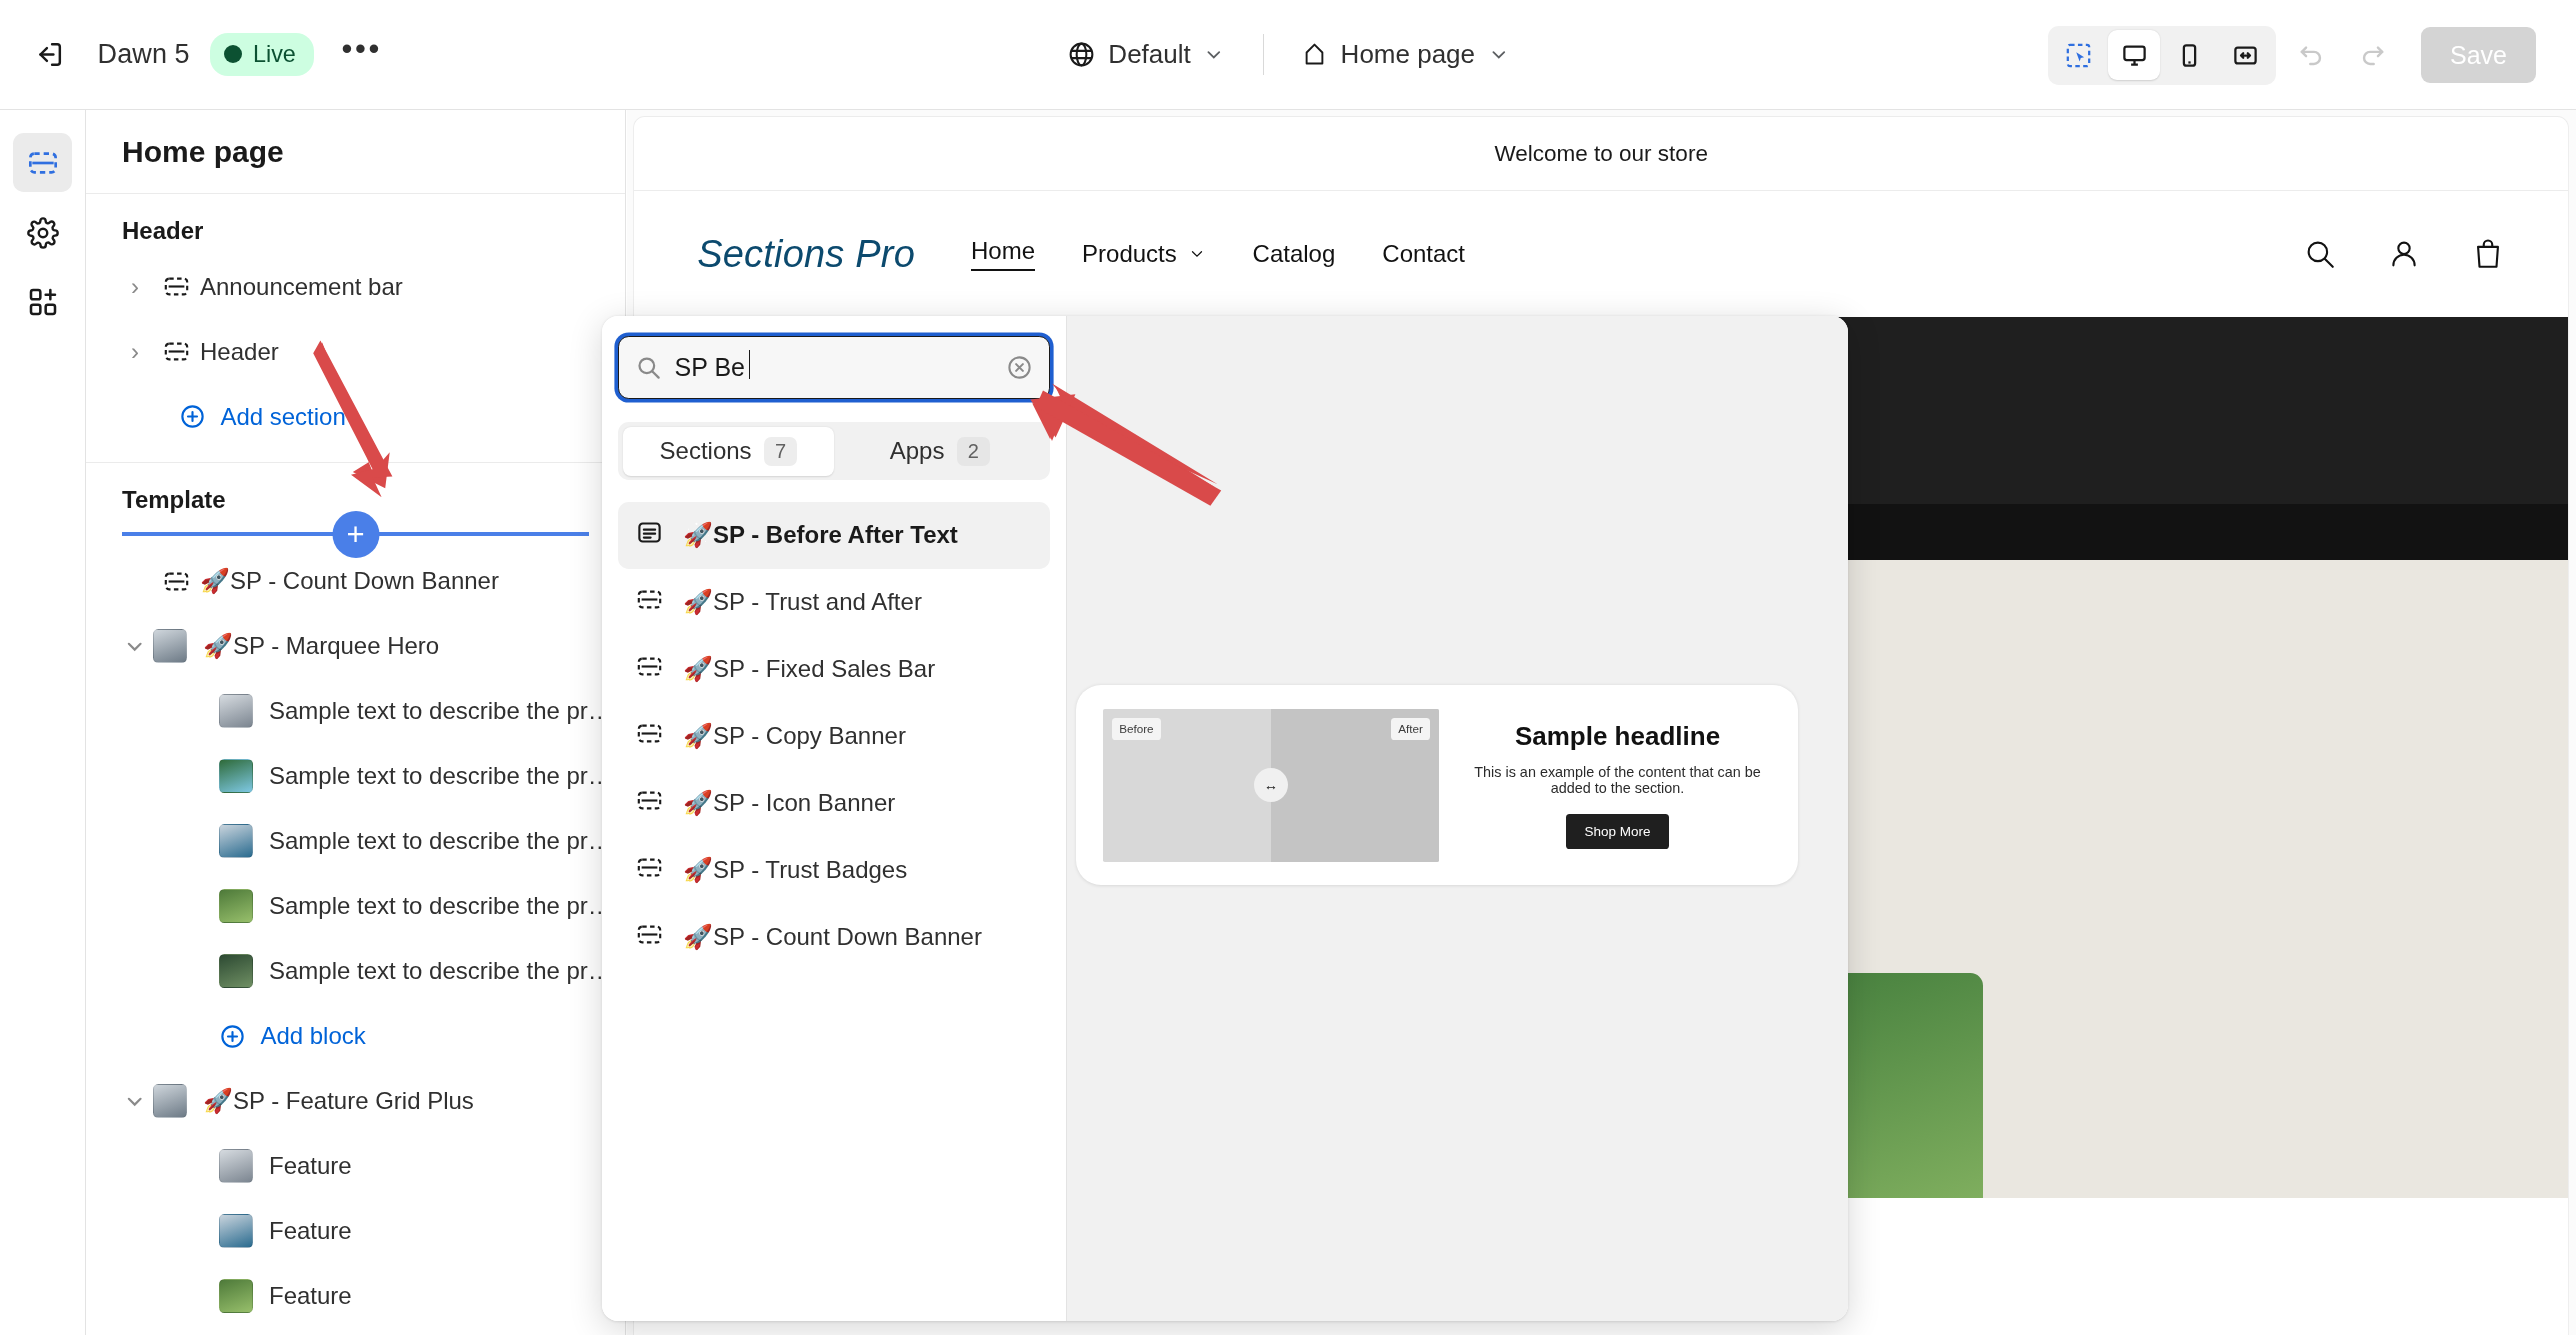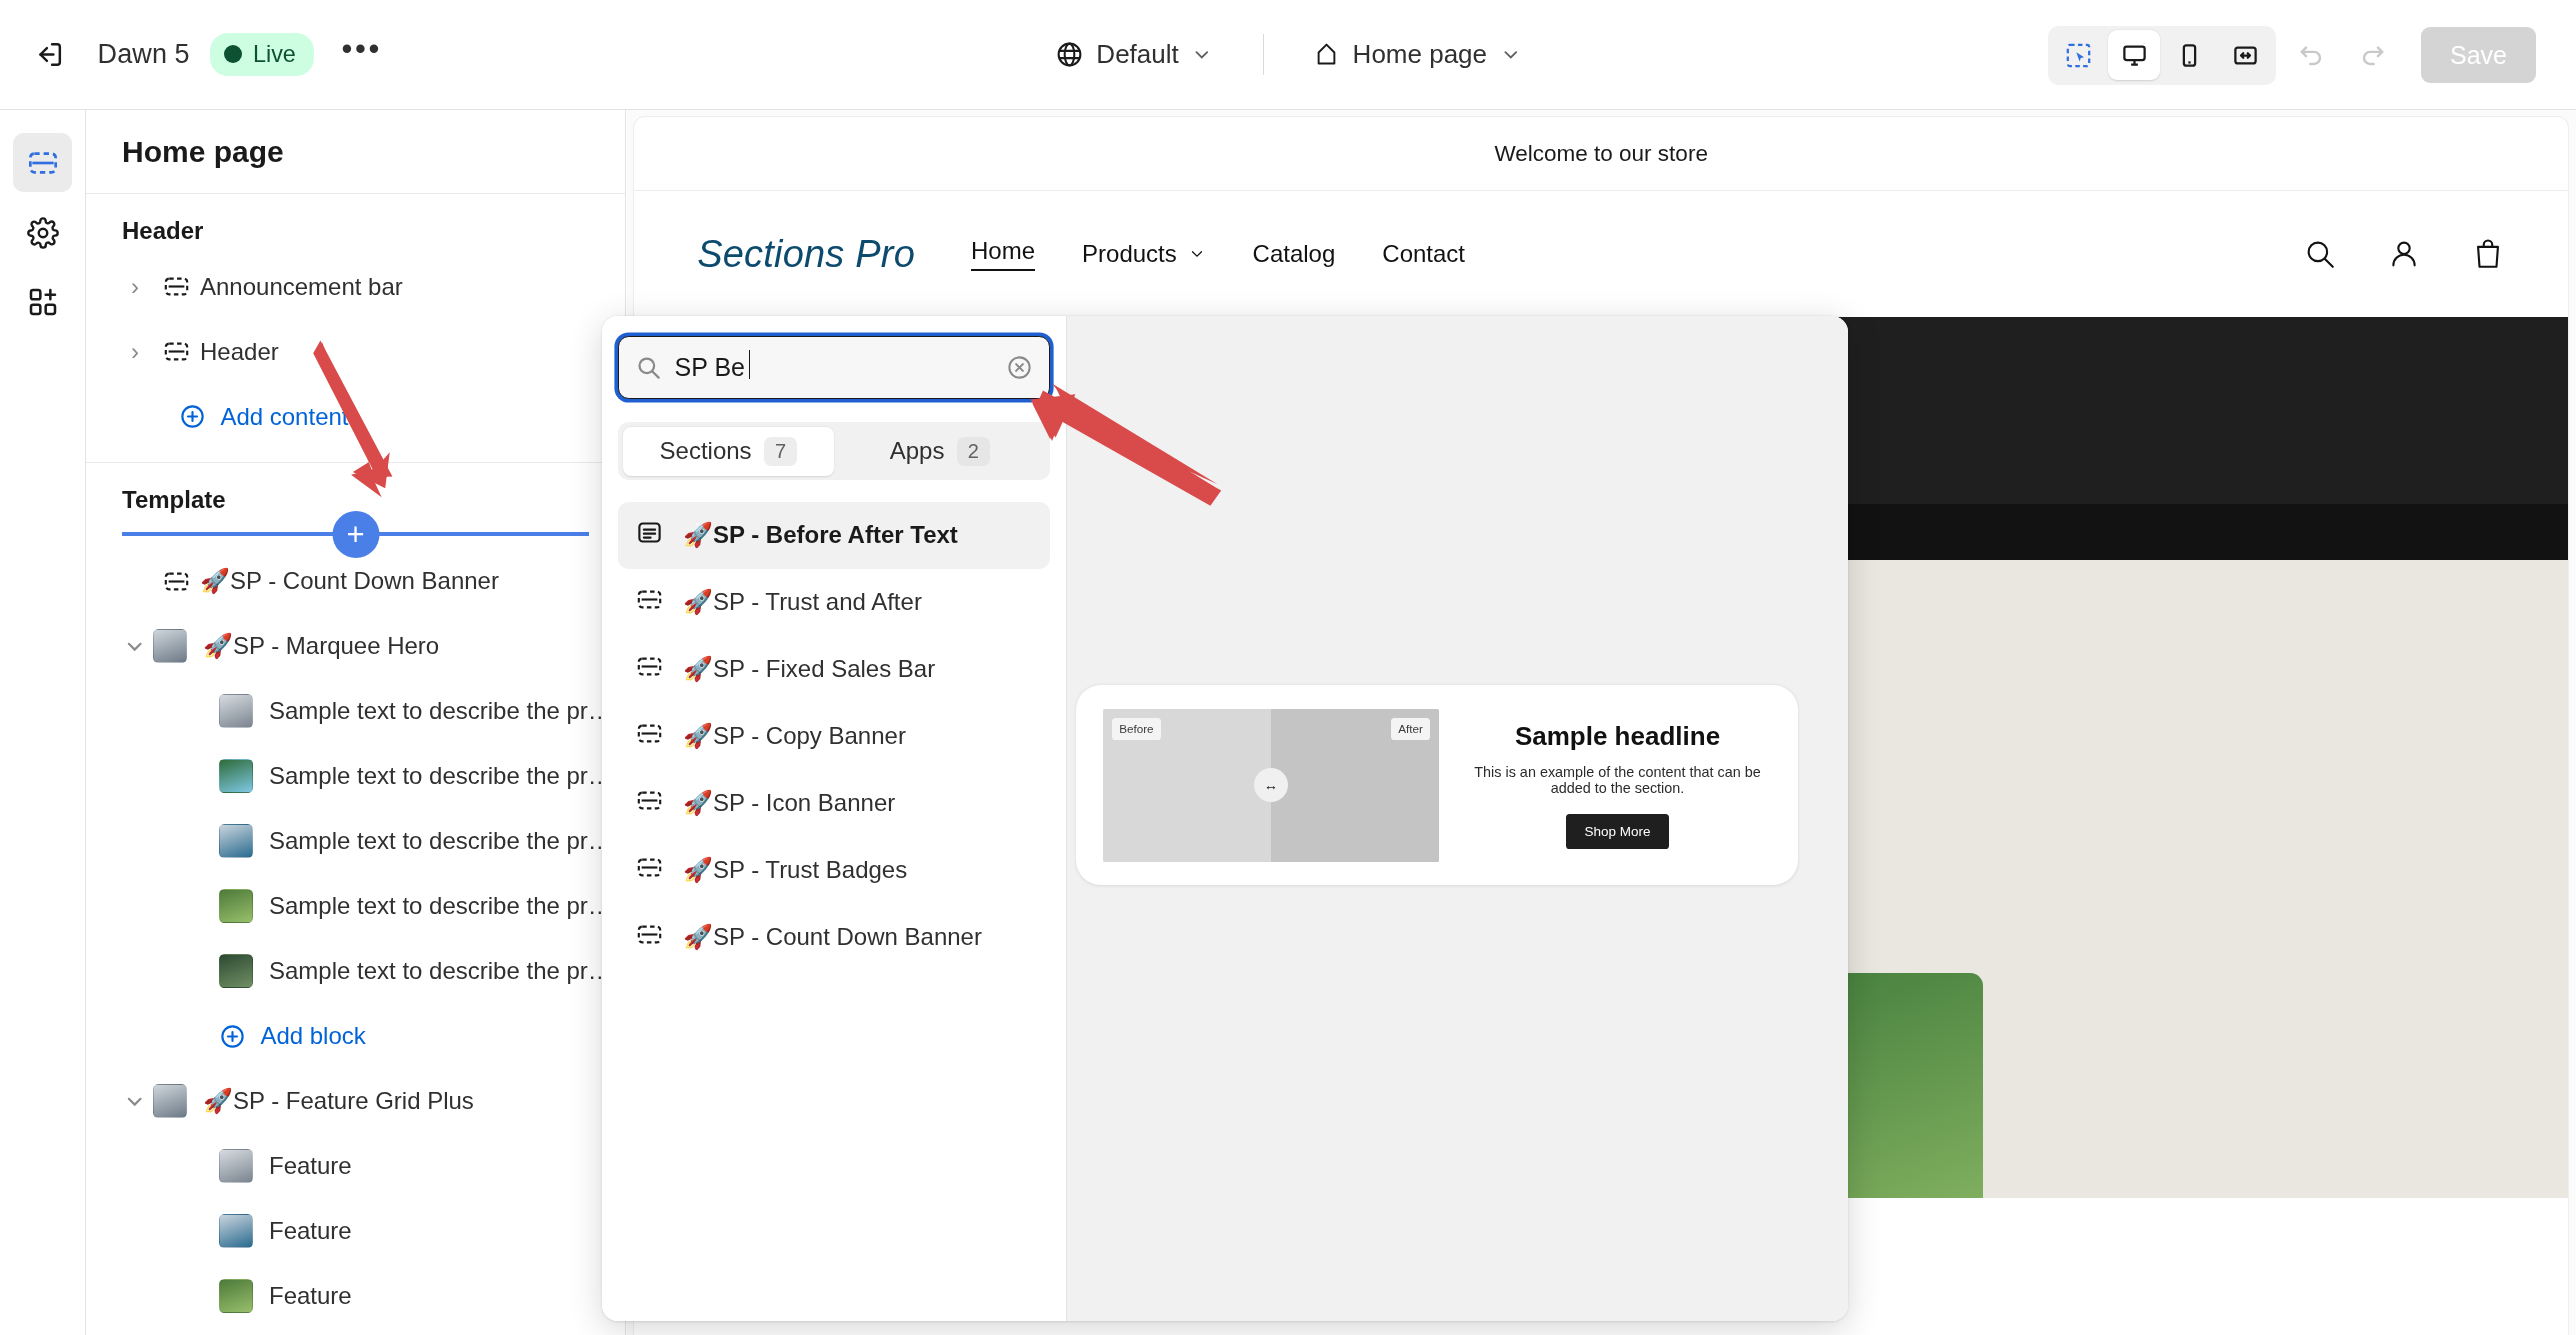--- a/index.html
+++ b/index.html
@@ -28,21 +28,21 @@
   .live-badge {
     display: inline-flex; align-items: center; gap: 10.8px;
     background: #cdfee1; color: #0c5132; border-radius: 18px;
     padding: 7.2px 18px 8px 14.4px; font-size: 23.4px;
   }
   .live-dot { width: 18px; height: 18px; border-radius: 50%; background:#0c5132; display:inline-block; }
   .dots-btn { font-size: 31px; color:#303030; letter-spacing:2.7px; line-height:0.4; padding-bottom:10.8px;}
 
   .tb-center {
     position: absolute; left: 0; right: 0; margin: 0 auto;
-    display: flex; align-items: center; justify-content: center; gap: 12px;
+    display: flex; align-items: center; justify-content: center; gap: 0px;
     height: 110px; pointer-events: none;
   }
   .tb-center > * { pointer-events: auto; }
   .chip {
     display: flex; align-items: center; gap: 12.6px;
     padding: 9px 12.6px; border-radius: 9px; cursor: pointer;
     font-size: 26px; color: #303030; background: transparent; border: none;
   }
   .vdiv { width: 0.9px; height: 41px; background: #d9d9d9; margin: 0 25px; }
 
@@ -373,21 +373,21 @@
       </span>
       <span class="sb-label">Header</span>
     </div>
     <div class="sb-row link">
       <span class="plus">
         <svg width="27" height="27" viewBox="0 0 24 24" fill="none" stroke="#0063d8" stroke-width="1.9" stroke-linecap="round">
             <circle cx="12" cy="12" r="9"></circle>
             <path d="M12 8v8M8 12h8"></path>
           </svg>
       </span>
-      <span>Add content</span>
+      <span>Add section</span>
     </div>
     <div class="sb-divider"></div>
 
     <div class="sb-group-label">Template</div>
     <div class="drop-indicator">
       <div class="knob">+</div>
     </div>
 
     <div class="sb-row">
       <span class="caret"></span>

